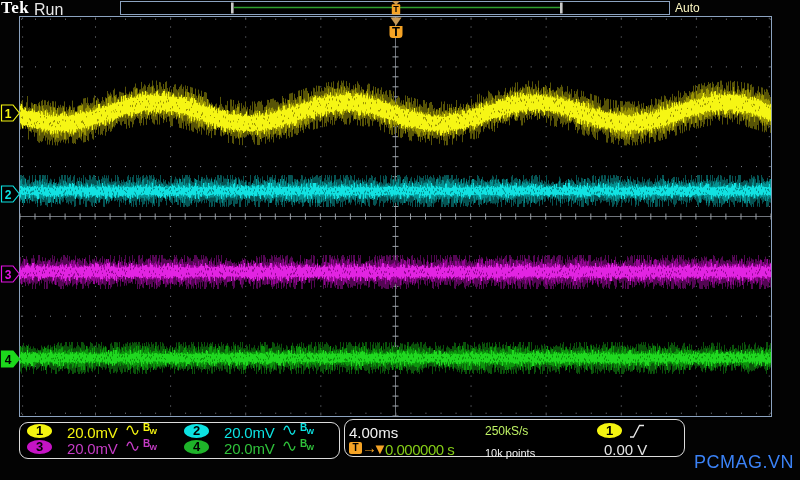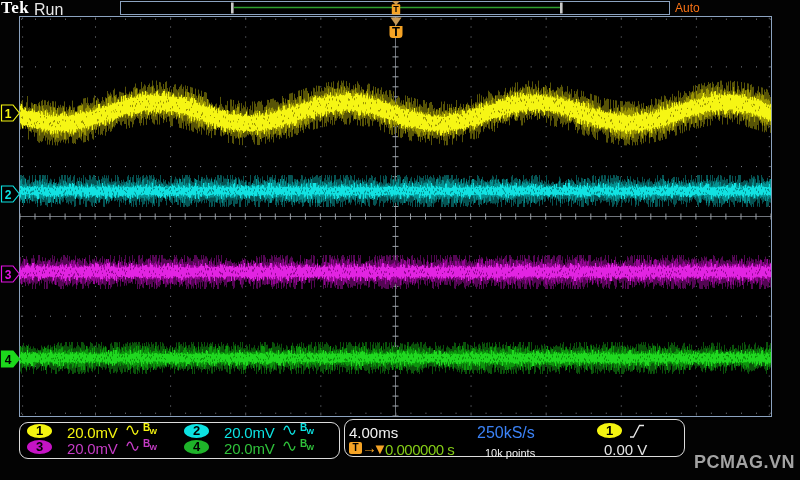--- a/index.html
+++ b/index.html
@@ -50,21 +50,21 @@
 <polygon points="392,1 400,1 396,5" fill="#c99a55"></polygon>
 <rect x="391.8" y="4.2" width="8.4" height="10.2" rx="1" fill="#f5a325"></rect>
 <text x="396" y="12.4" fill="#000" font-size="9" font-weight="bold" text-anchor="middle">T</text>
 
 <polygon points="390.5,17.5 401.5,17.5 396,25.5" fill="#c99a55"></polygon>
 <path d="M389.5 26h13v8.5a3.5 3.5 0 0 1 -3.5 3.5h-6a3.5 3.5 0 0 1 -3.5 -3.5z" fill="#f5a325"></path>
 <text x="396" y="36" fill="#000" font-size="13" font-weight="bold" text-anchor="middle">T</text>
 </svg>
 <div class="t" style="left:1px;top:-2px;font-family:'Liberation Serif',serif;font-weight:bold;font-size:17px;color:#fff;letter-spacing:0.5px">Tek</div>
 <div class="t" style="left:34px;top:1px;font-size:16px;color:#e8e8e8">Run</div>
-<div class="t" style="left:675px;top:1px;font-size:12px;color:#f97316">Auto</div>
+<div class="t" style="left:675px;top:1px;font-size:12px;color:#fef9c3">Auto</div>
 
 <div class="t" style="left:19px;top:421.5px;width:319px;height:35px;border:1.5px solid #dcdcdc;border-radius:9px;background:#000">
 
 <div style="position:absolute;left:7px;top:1.5px;width:150px;height:16px">
  <div style="position:absolute;left:0;top:0;width:25px;height:14px;background:#f4f410;border-radius:50%;text-align:center;line-height:14px;font-size:13px;font-weight:bold;color:#000">1</div>
  <div style="position:absolute;left:40px;top:0px;font-size:15px;color:#f4f410;letter-spacing:-0.2px">20.0mV</div>
  <div style="position:absolute;left:99px;top:0;width:40px;height:14px">
           <svg width="15" height="13" viewBox="0 0 15 13" style="position:absolute;left:0;top:0">
             <path d="M1 6.2 C2.4 0.8, 5 0.8, 6.5 6.2 C8 11.6, 10.6 11.6, 12 6.2" stroke="#f4f410" stroke-width="1.3" fill="none"></path>
           </svg>
@@ -105,26 +105,26 @@
             <path d="M1 6.2 C2.4 0.8, 5 0.8, 6.5 6.2 C8 11.6, 10.6 11.6, 12 6.2" stroke="#2fc13a" stroke-width="1.3" fill="none"></path>
           </svg>
           <span style="position:absolute;left:17px;top:-2px;font-size:10px;color:#2fc13a;font-weight:bold">B</span>
           <span style="position:absolute;left:23.5px;top:2.5px;font-size:8px;color:#2fc13a;font-weight:bold">W</span>
         </div>
 </div>
 </div>
 
 <div class="t" style="left:344px;top:419px;width:339px;height:36px;border:1.5px solid #dcdcdc;border-radius:9px;background:#000">
  <div class="t" style="left:4px;top:4px;font-size:15px;color:#f2f2f2">4.00ms</div>
- <div class="t" style="left:132px;top:4px;font-size:16px;color:#3b82f6">250kS/s</div>
+ <div class="t" style="left:140px;top:4px;font-size:12px;color:#bef264">250kS/s</div>
  <div class="t" style="left:252px;top:3px;width:25px;height:15px;background:#f4f410;border-radius:50%;text-align:center;line-height:15px;font-size:13px;font-weight:bold;color:#000">1</div>
  <svg width="16" height="15" viewBox="0 0 16 15" style="position:absolute;left:284px;top:4px">
         <path d="M1 13 H4.5 L10.5 1.5 H15" stroke="#e8e8e8" stroke-width="1.3" fill="none"></path>
       </svg>
  <div class="t" style="left:4px;top:22px;width:13px;height:12px;background:#f5a325;border-radius:2px;text-align:center;line-height:12px;font-size:10px;font-weight:bold;color:#000">T</div>
  <div class="t" style="left:17px;top:19px;font-size:15px;font-weight:bold;color:#f5a325">→</div>
  <div class="t" style="left:27.5px;top:20px;font-size:15px;color:#f5a325">▼</div>
  <div class="t" style="left:40px;top:21px;font-size:15px;color:#84cc16;letter-spacing:-0.5px">0.000000 s</div>
  <div class="t" style="left:140px;top:27px;font-size:11px;color:#f2f2f2">10k points</div>
  <div class="t" style="left:259px;top:21px;font-size:15px;color:#e5e5e5">0.00 V</div>
 </div>
 
-<div class="t" style="left:694px;top:452px;font-size:18px;font-weight:bold;color:#a3a3a3;letter-spacing:0.5px">PCMAG.VN</div>
+<div class="t" style="left:694px;top:452px;font-size:18px;font-weight:normal;color:#3b82f6;letter-spacing:0.5px">PCMAG.VN</div>
 </div>
 </body></html>

